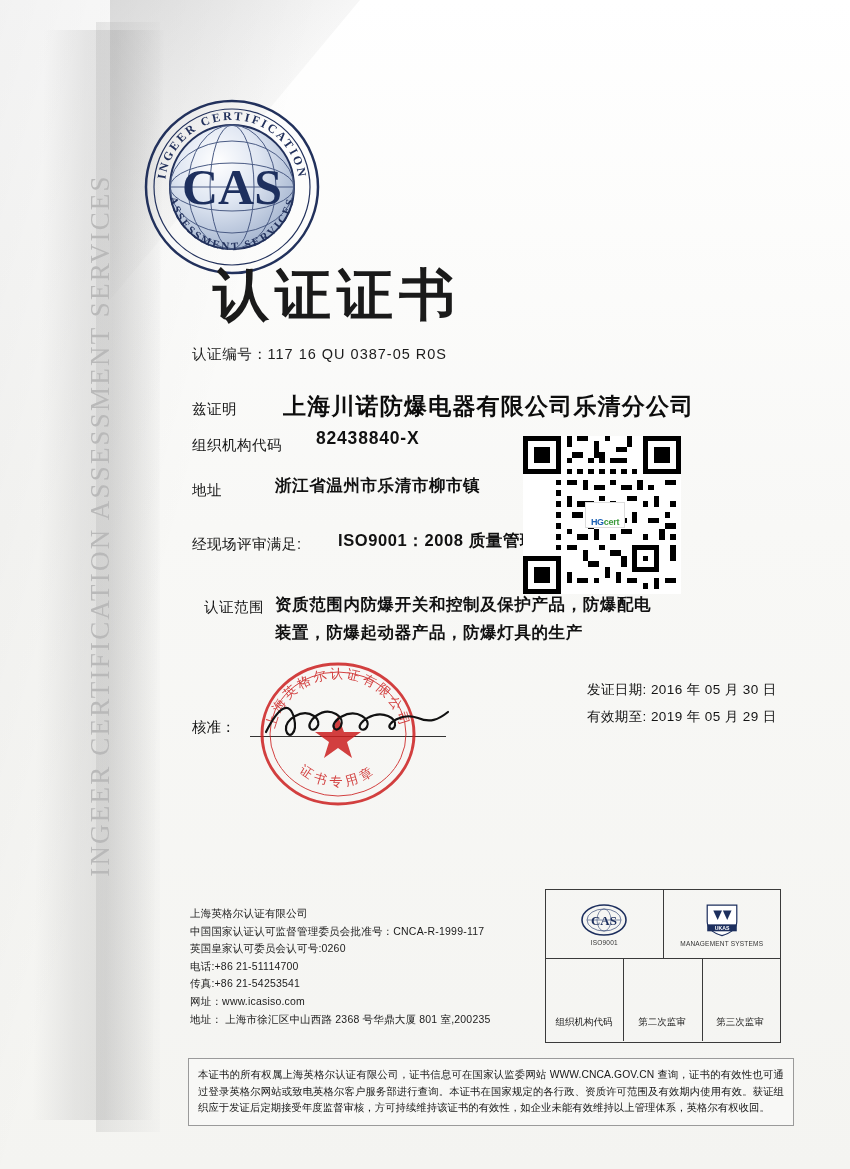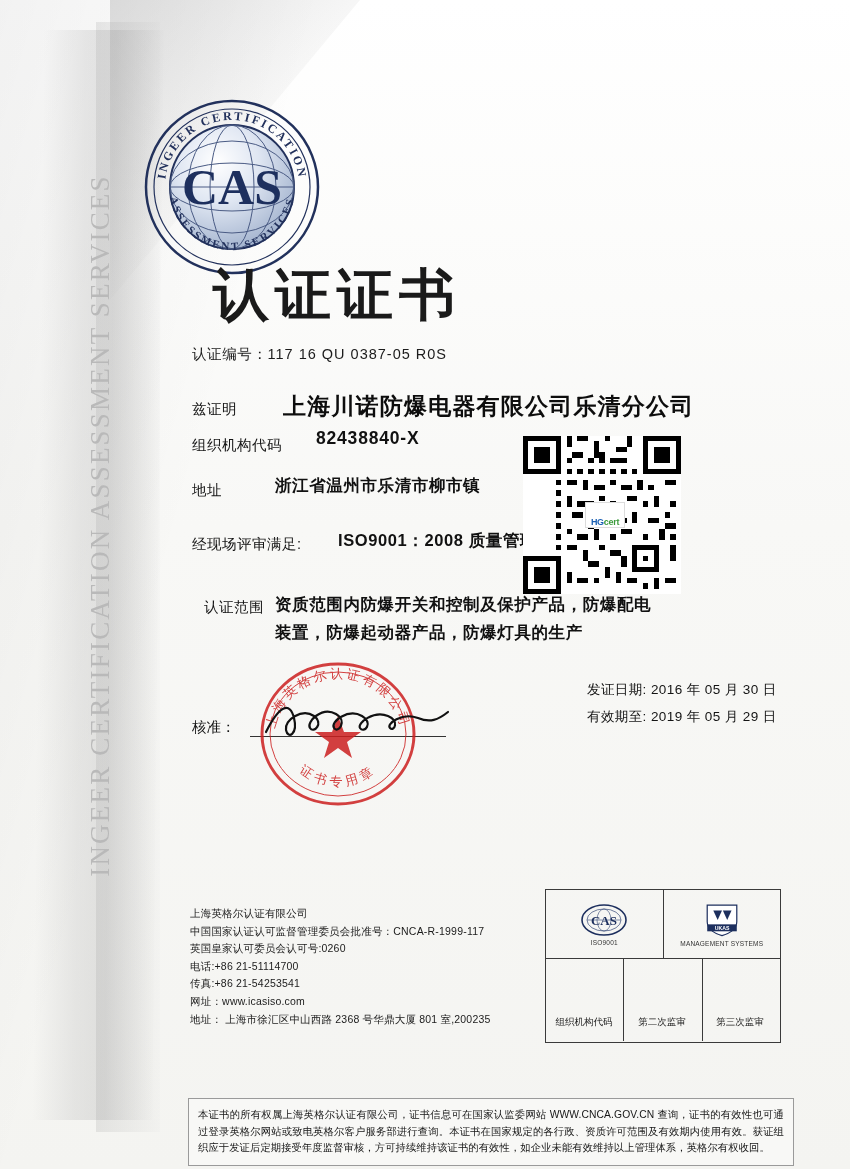--- a/index.html
+++ b/index.html
@@ -277,21 +277,20 @@
     top: 1058px;
     width: 586px;
     border: 1px solid #9a9a9a;
     padding: 8px 9px;
     font-size: 10.3px;
     line-height: 16.5px;
     color: #161616;
     letter-spacing: 0.1px;
     text-align: justify;
     background: rgba(255,255,255,0.35);
-    margin-top: 40px;
   }
 </style>
 </head>
 <body>
 
 <div class="page">
   <div class="paper-bg"></div>
   <div class="left-band"></div>
   <div class="left-band-2"></div>
   <div class="diag-shade"></div>

